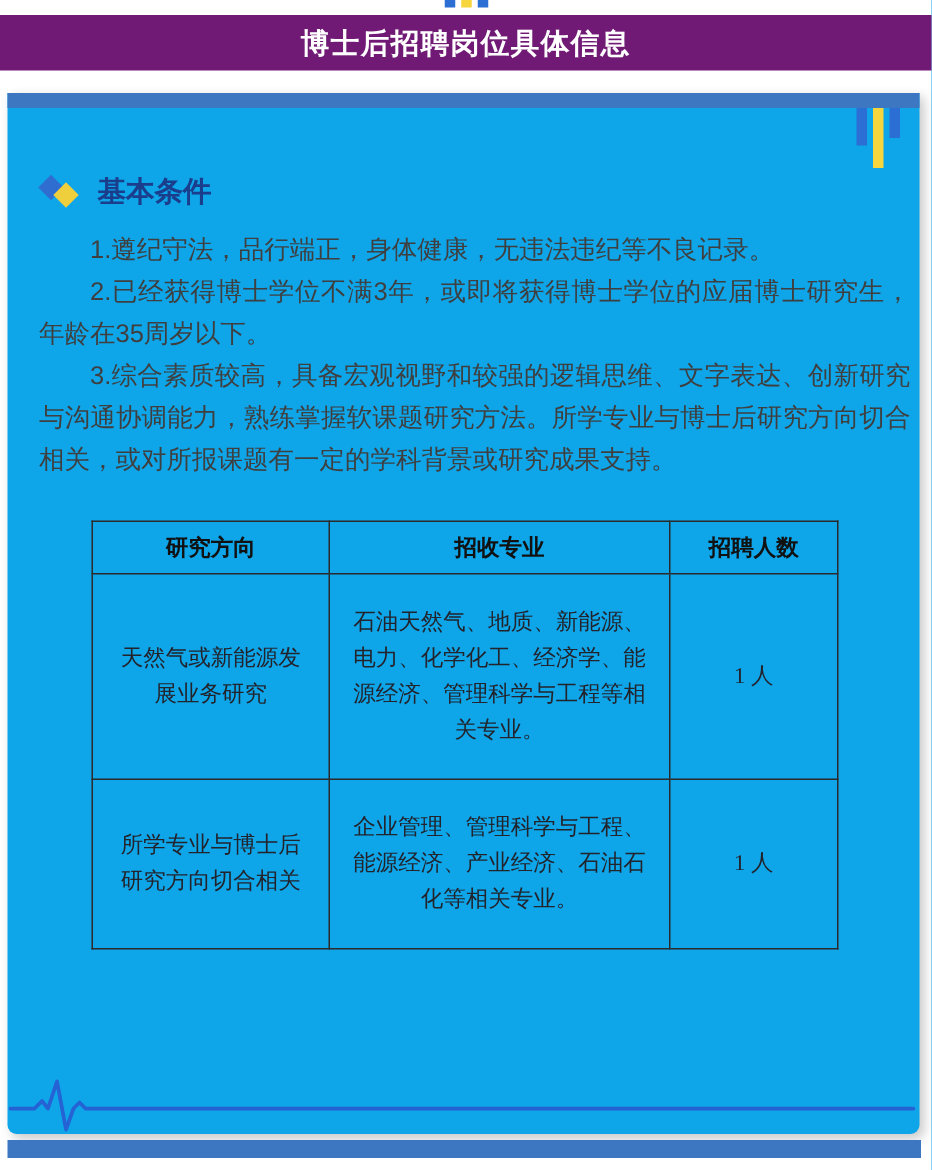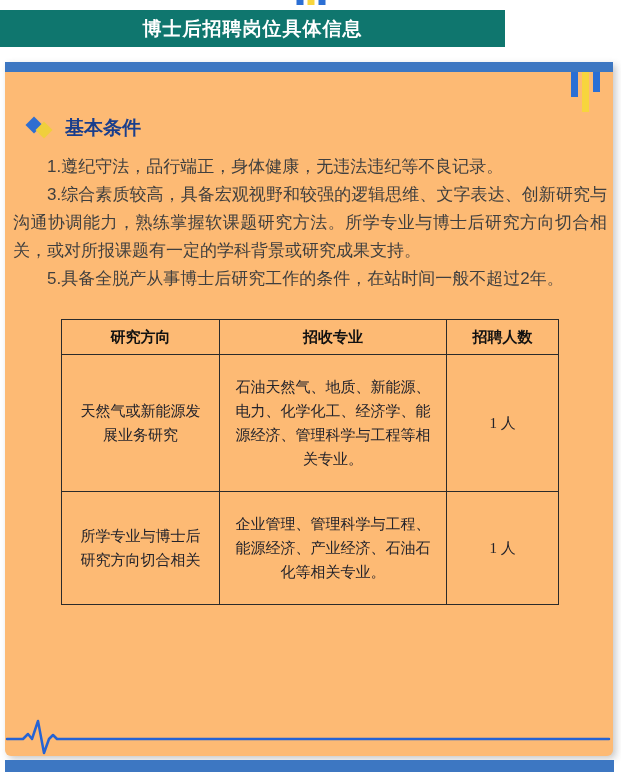--- a/index.html
+++ b/index.html
@@ -13,50 +13,50 @@
   }
 
   
   .top-dots { position: absolute; top: 0; left: 50%; transform: translateX(-50%); display: flex; gap: 4px; }
   .top-dots .dot { width: 7px; height: 5px; }
   .dot-blue { background: #2b6fd4; }
   .dot-yellow { background: #f7d53d; }
 
   
   .header-bar {
-    position: absolute; top: 10px; left: 0; width: 505px; height: 37px;
-    background: #0f766e;
+    position: absolute; top: 10px; left: 0; width: 621px; height: 37px;
+    background: #701a75;
     display: flex; align-items: center; justify-content: center;
   }
   .header-title { color: #ffffff; font-weight: bold; font-size: 19px; letter-spacing: 1px; }
 
   
   .card {
     position: absolute; top: 62px; left: 5px; width: 608px; height: 694px;
-    background: #fdba74;
+    background: #0ea5e9;
     box-shadow: 3px 3px 7px rgba(60,60,60,0.28);
     border-radius: 0 0 6px 6px;
   }
   .card-strip { height: 10px; background: #3d77c2; }
   .corner-bars { position: absolute; top: 10px; right: 13px; display: flex; align-items: flex-start; gap: 4px; }
   .corner-bars .bar { width: 7px; }
   .bar-blue-left  { height: 25px; background: #2b6fd4; }
   .bar-yellow     { height: 40px; background: #f7d53d; }
   .bar-blue-right { height: 20px; background: #2b6fd4; }
 
   
   .section-heading { display: flex; align-items: center; gap: 12px; margin: 43px 0 0 22px; }
   .diamond-icon { position: relative; width: 26px; height: 22px; flex: 0 0 auto; }
   .diamond-icon .d1, .diamond-icon .d2 { position: absolute; width: 12px; height: 12px; transform: rotate(45deg); }
   .diamond-icon .d1 { left: 1px; top: 2px; background: #2f6ed0; }
   .diamond-icon .d2 { left: 11px; top: 7px; background: #f0cf3c; }
   .heading-text { color: #1a3e8c; font-size: 19px; font-weight: bold; }
 
   
-  .content { margin: 12px 6px 0 8px; color: #3f3f3f; font-size: 17px; line-height: 28px; }
+  .content { margin: 12px 6px 0 21px; color: #3f3f3f; font-size: 17px; line-height: 28px; }
   .content p { margin: 0; text-indent: 2em; text-align: justify; }
 
   
   .table-wrap { margin: 26px 3px 0 56px; }
   table.recruit { border-collapse: collapse; width: 497px; table-layout: fixed;
     font-family: "Liberation Serif", "DejaVu Serif", serif; color: #23232b; }
   table.recruit th, table.recruit td { border: 1px solid #2b2b2b; text-align: center; vertical-align: middle; }
   table.recruit th { height: 35px; font-size: 15px; font-weight: bold; color: #111111; }
   table.recruit td { font-size: 15px; line-height: 24px; padding: 20px 12px; height: 110px; }
   .col-direction { width: 158px; }
@@ -94,22 +94,22 @@
   <div class="section-heading">
     <span class="diamond-icon">
       <span class="d1"></span>
         <span class="d2"></span>
     </span>
     <span class="heading-text">基本条件</span>
   </div>
 
   <div class="content">
     <p>1.遵纪守法，品行端正，身体健康，无违法违纪等不良记录。</p>
+    <p>2.已经获得博士学位不满3年，或即将获得博士学位的应届博士研究生，年龄在35周岁以下。</p>
     <p>3.综合素质较高，具备宏观视野和较强的逻辑思维、文字表达、创新研究与沟通协调能力，熟练掌握软课题研究方法。所学专业与博士后研究方向切合相关，或对所报课题有一定的学科背景或研究成果支持。</p>
-    <p>5.具备全脱产从事博士后研究工作的条件，在站时间一般不超过2年。</p>
   </div>
 
   <div class="table-wrap">
     <table class="recruit">
       <thead>
         <tr>
           <th class="col-direction">研究方向</th>
           <th class="col-majors">招收专业</th>
           <th class="col-count">招聘人数</th>
         </tr>

